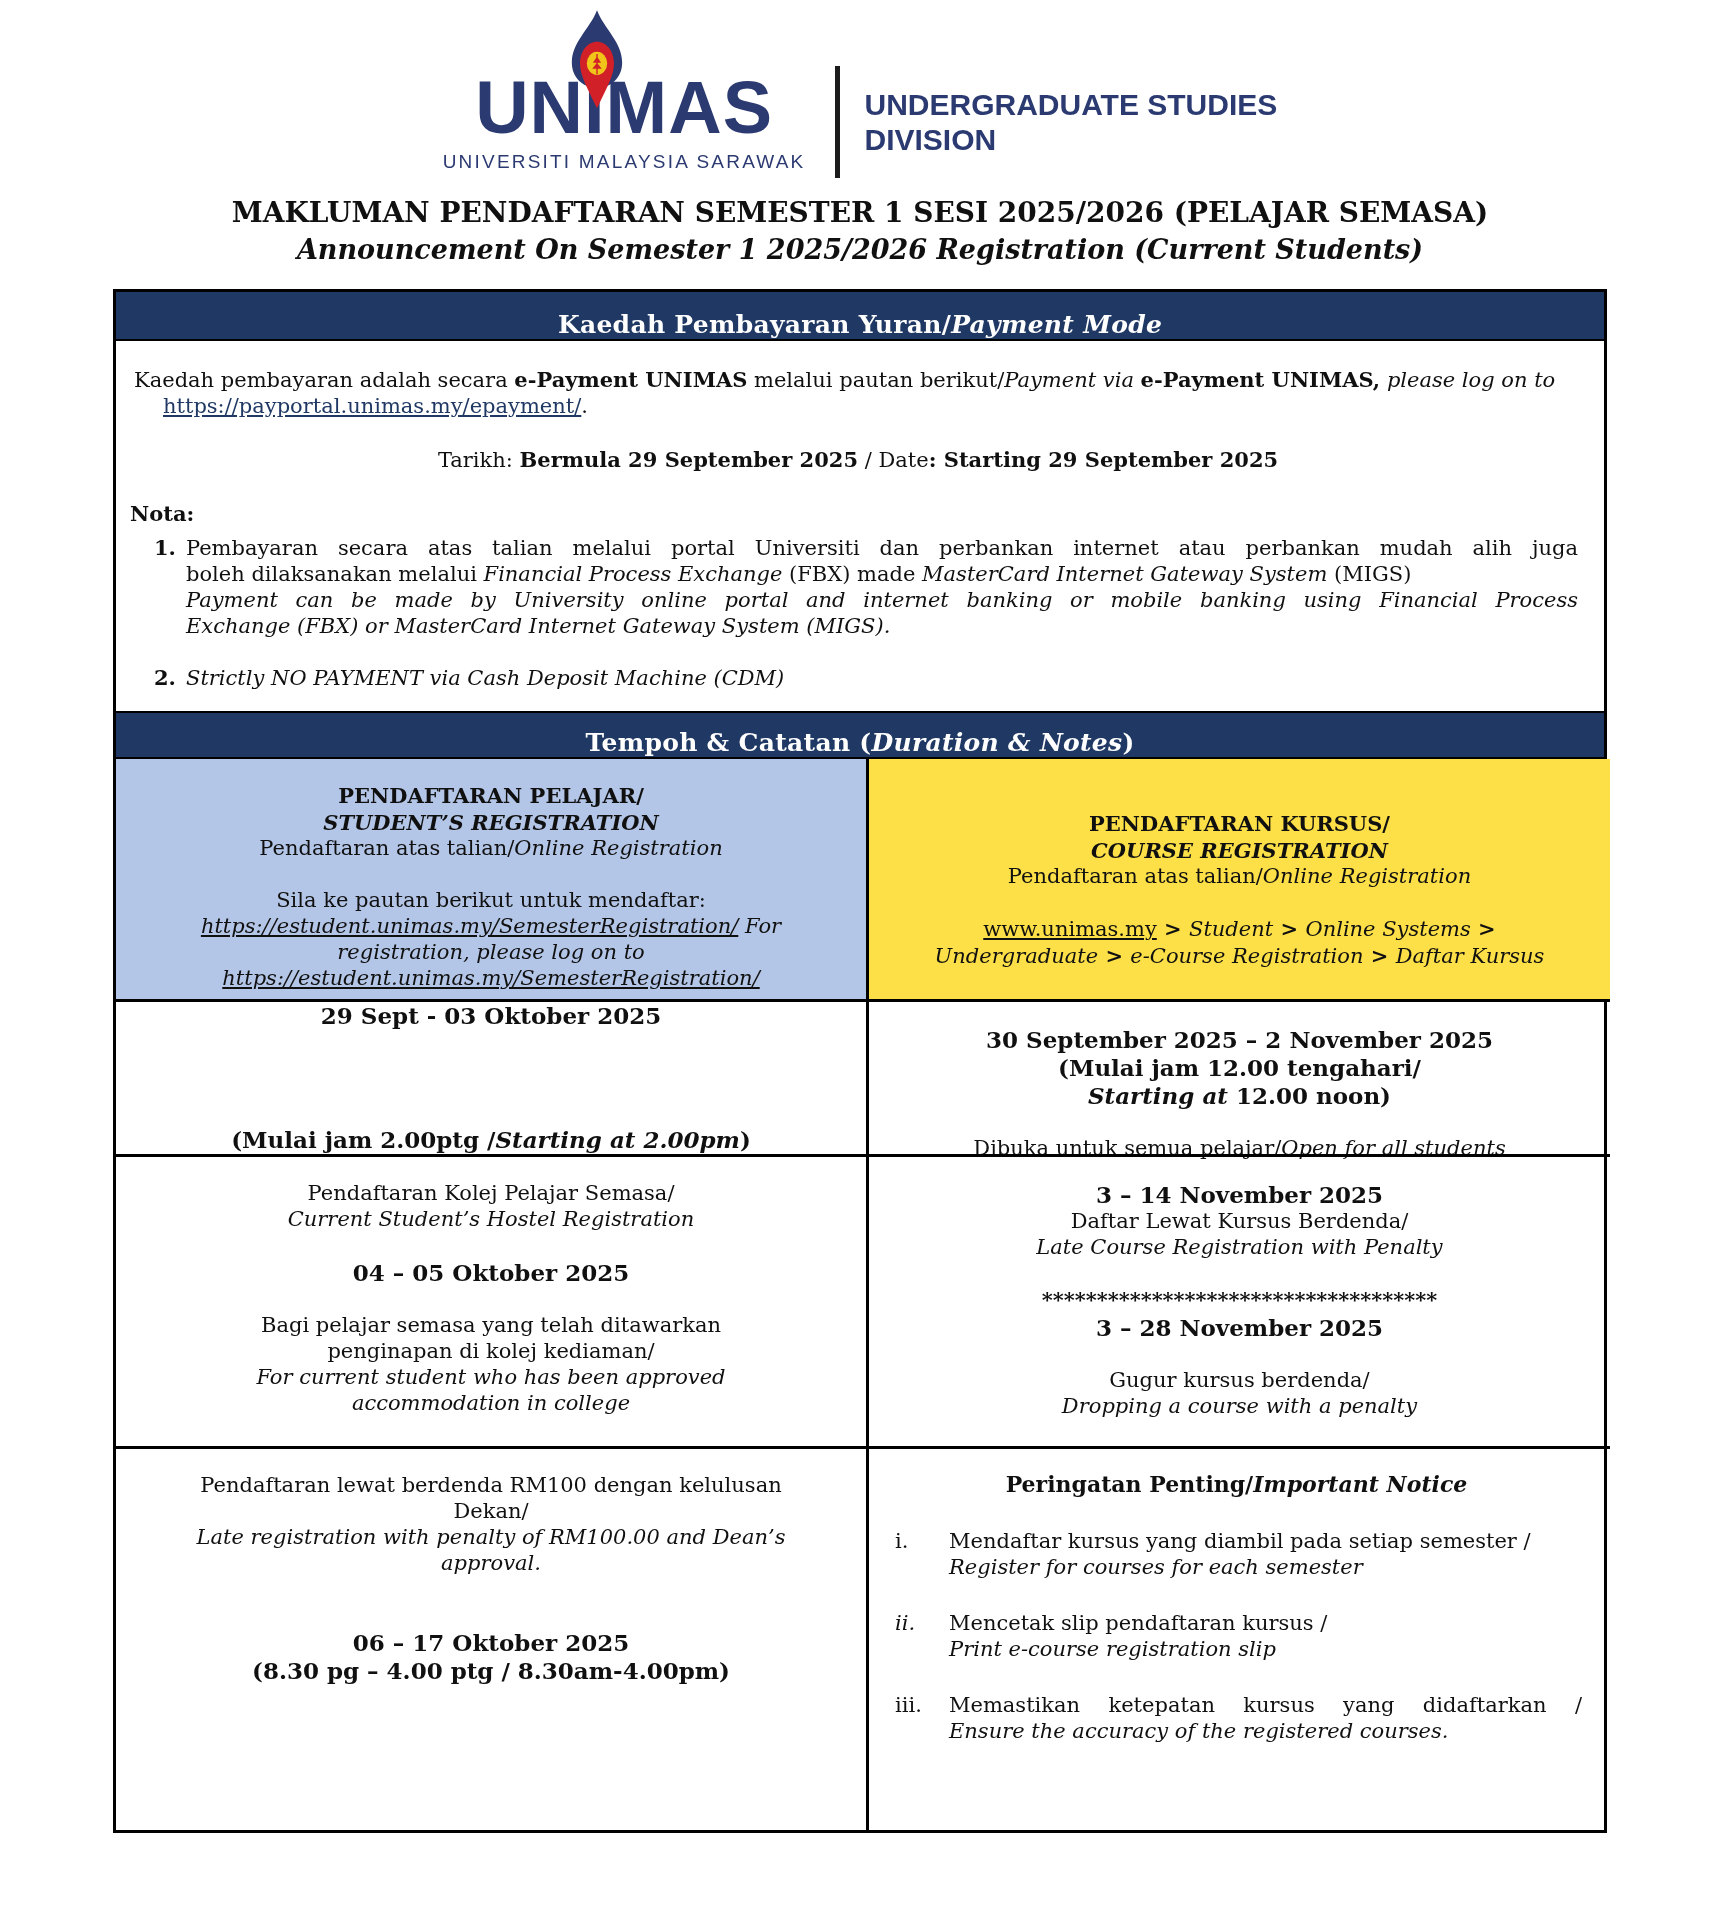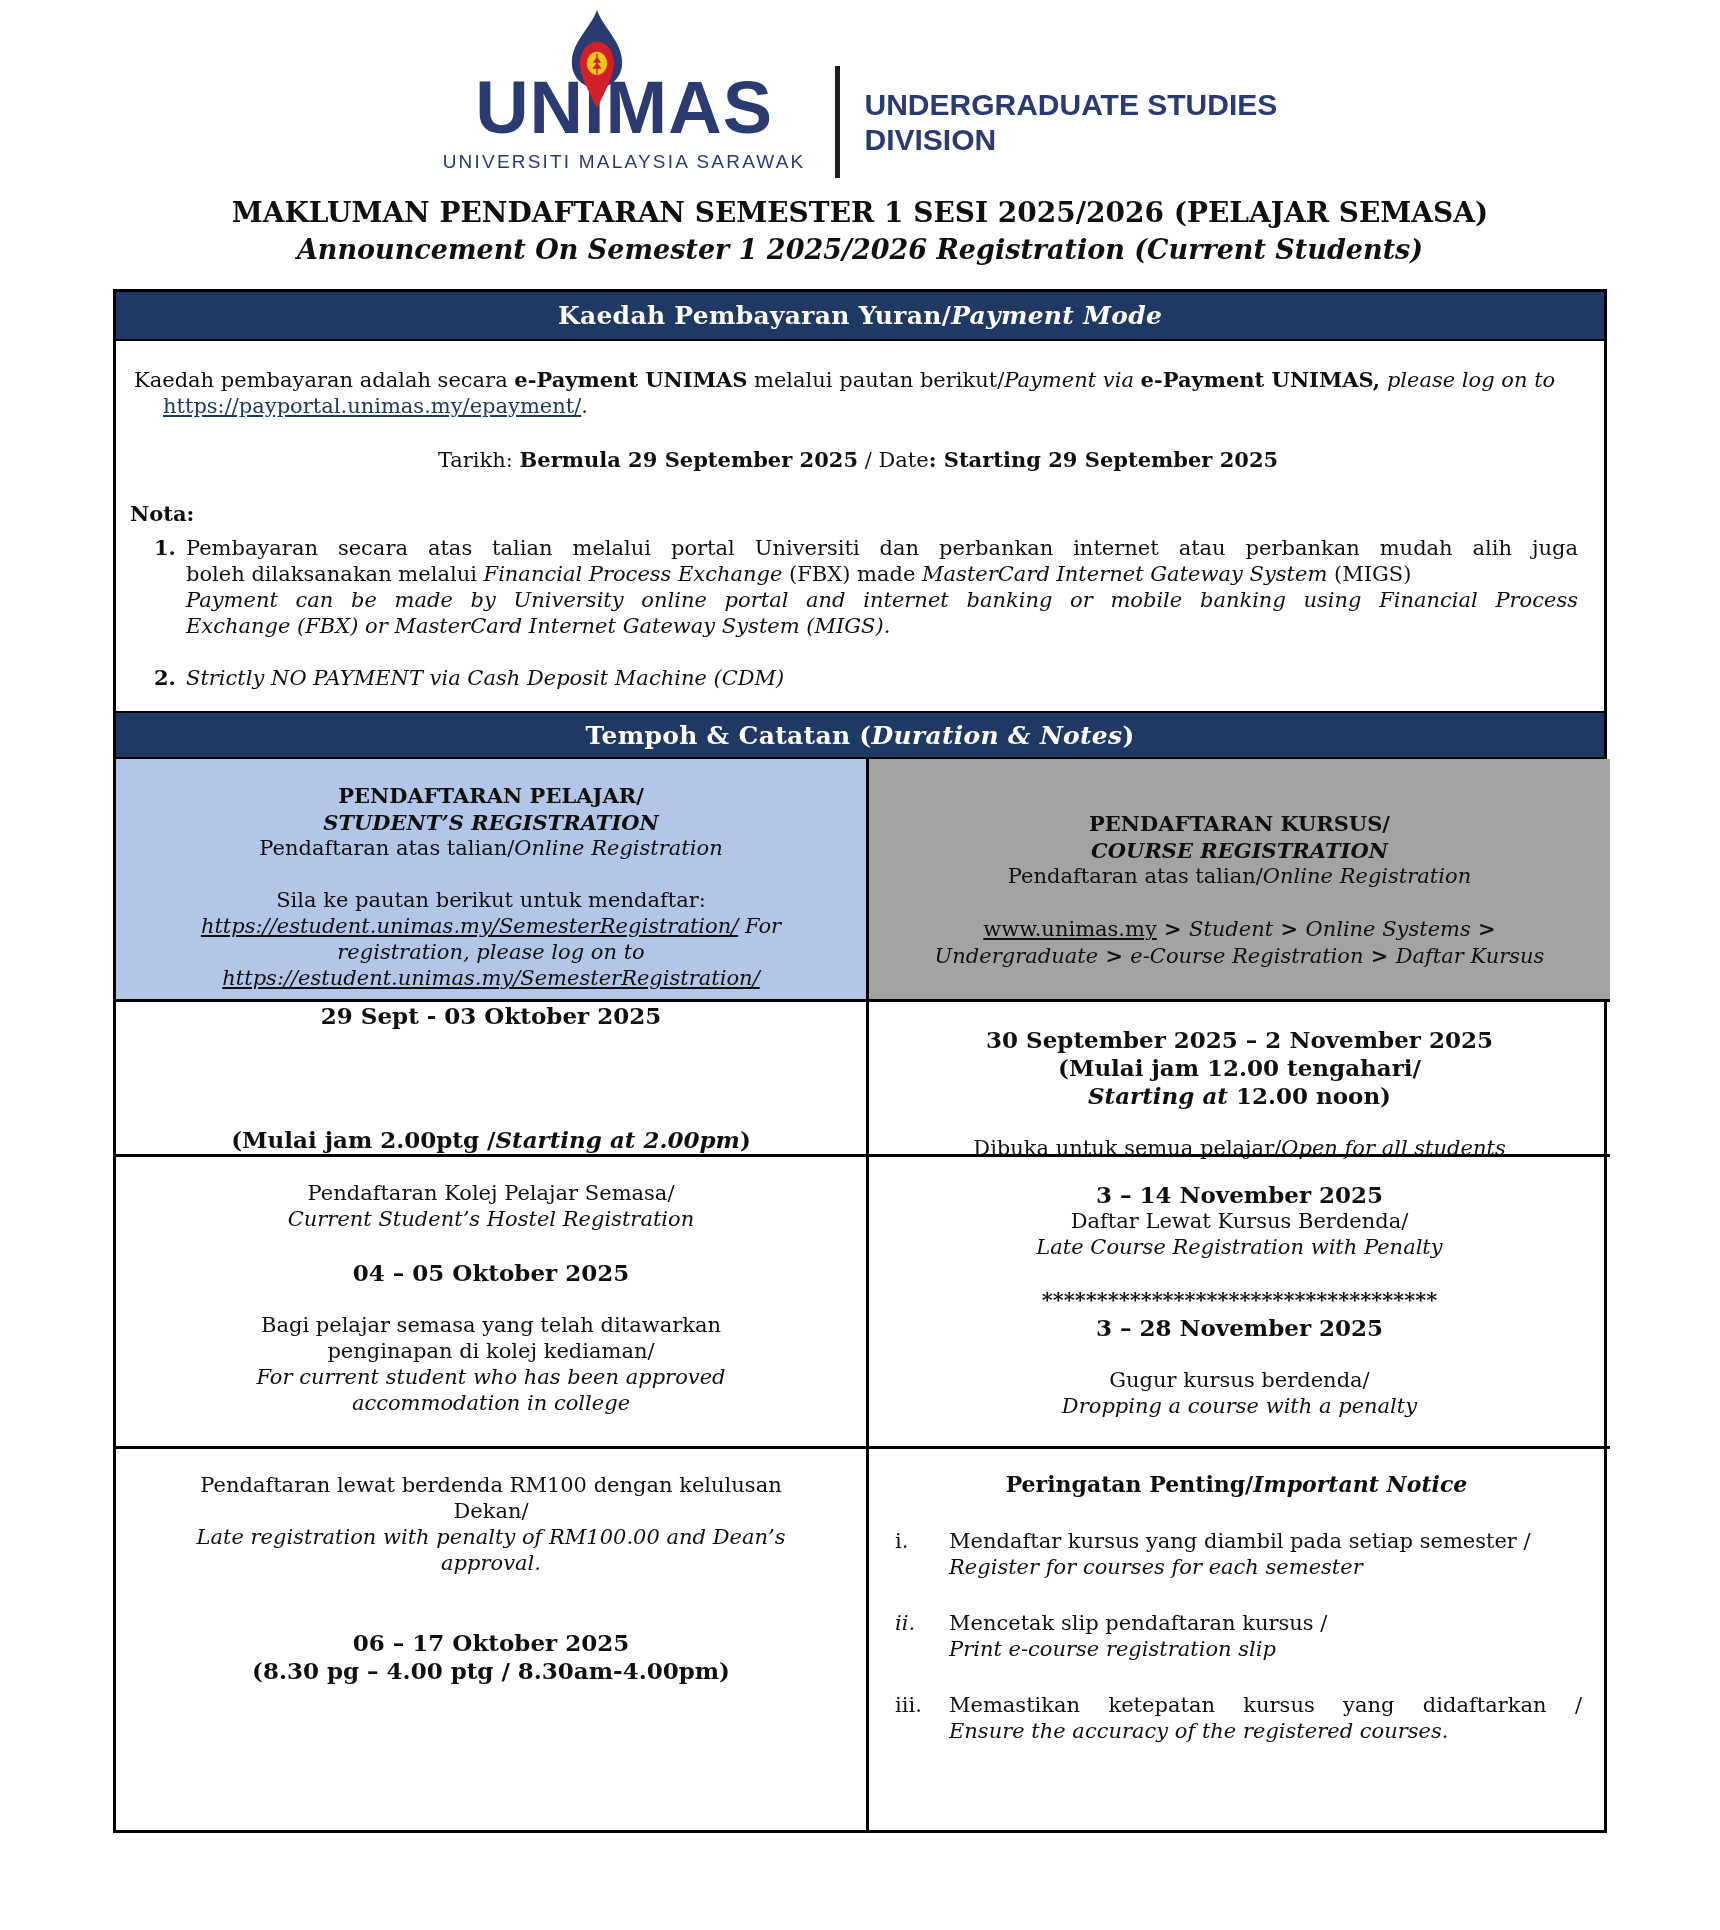--- a/index.html
+++ b/index.html
@@ -18,42 +18,42 @@
   .division{font-family:"Liberation Sans","DejaVu Sans",sans-serif;font-weight:bold;font-size:30px;
             color:#2C3A72;line-height:1.18;}
 
   
   .title-block{text-align:center;margin-top:16px;}
   .doc-title{font-size:28px;font-weight:bold;line-height:1.35;}
   .doc-subtitle{font-size:27px;font-weight:bold;font-style:italic;line-height:1.3;}
 
   
   .doc-table{margin:22px 113px 0;border:3px solid #000;}
-  .bar{background:#1F3864;color:#ffffff;display:flex;align-items:center;justify-content:center;
+  .bar{background:#1F3864;color:#ffffff;display:flex;align-items:flex-end;justify-content:center;
        font-weight:bold;font-size:25px;letter-spacing:0.3px;}
   .bar1{height:47px;border-bottom:2px solid #000;}
   .bar2{height:44px;border-top:2px solid #000;border-bottom:2px solid #000;}
 
   .sec1{min-height:360px;box-sizing:border-box;padding:26px 18px 20px 14px;font-size:21px;line-height:1.24;}
   .p-intro{margin:0 2px 0 4px;}
   .p-date{text-align:center;margin-top:28px;}
   .p-nota{font-weight:bold;margin-top:28px;}
   .pay-item{display:flex;margin-top:8px;}
   .pay-item + .pay-item{margin-top:26px;}
   .pay-num{flex:none;width:56px;padding-left:24px;font-weight:bold;box-sizing:border-box;}
   .pay-body{flex:1;padding-right:8px;}
   .jst{text-align:justify;text-align-last:justify;}
 
   
   .dur-grid{display:grid;grid-template-columns:753px 741px;grid-template-rows:240px 155px 292px 384px;border-radius:12px;}
   .cell{box-sizing:border-box;font-size:21px;line-height:1.22;text-align:center;padding:24px 20px 0;}
   .col-l{border-right:3px solid #000;}
   .row-n{border-top:3px solid #000;}
   .cell-blue{background:#B4C6E7;}
-  .cell-green{background:#a3a3a3;padding-top:52px;}
+  .cell-green{background:#fde047;padding-top:52px;}
   .vcenter{display:flex;flex-direction:column;justify-content:space-between;padding-top:0;}
   .line{min-height:26px;}
   .lg{font-size:23px;}
   .notice{text-align:left;padding:22px 24px 0 18px;}
   .notice-title{text-align:center;font-size:22px;}
   .nt-item{display:flex;margin-top:30px;}
   .nt-num{flex:none;width:62px;padding-left:8px;box-sizing:border-box;}
   .nt-body{flex:1;padding-right:4px;}
 
   

